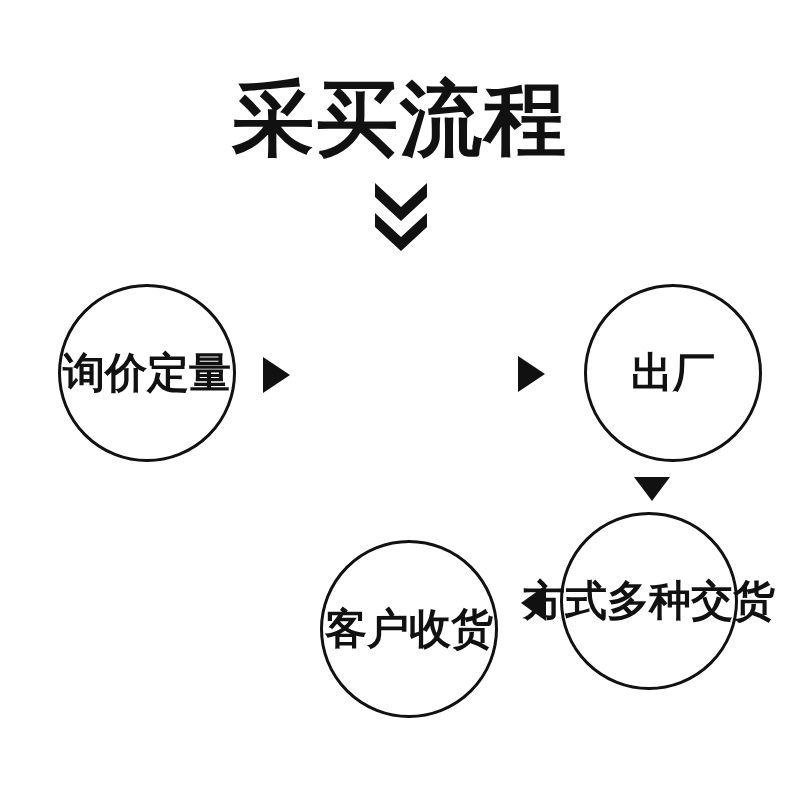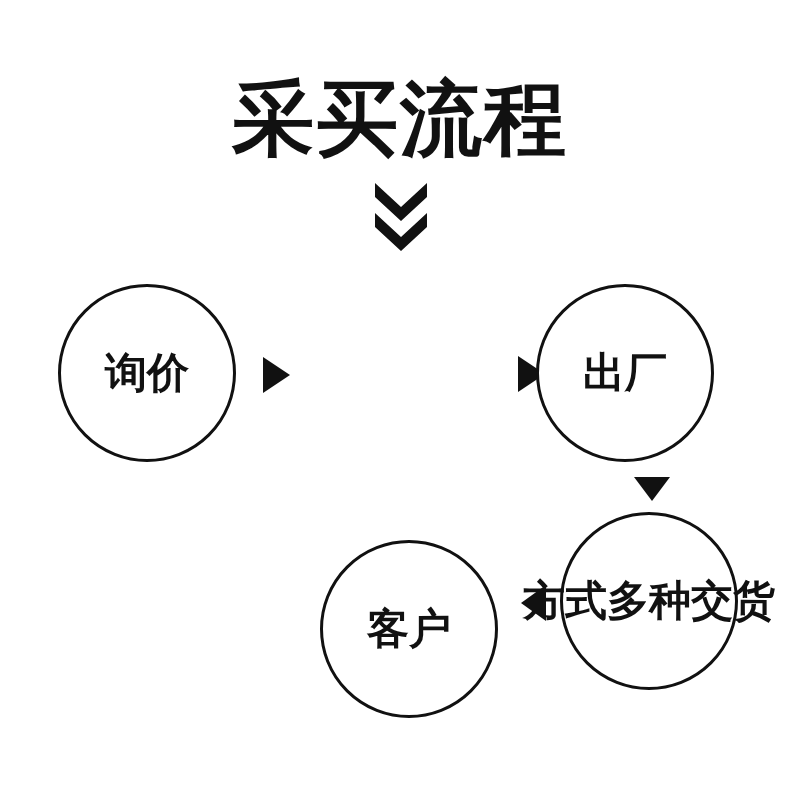--- a/index.html
+++ b/index.html
@@ -53,21 +53,21 @@
   }
   .circle .line {
     font-size: 42px;
     line-height: 1.18;
     font-weight: 900;
     color: var(--ink);
     white-space: nowrap;
   }
   .c1 { left: 58px;  top: 284px; }
   .c2 { left: 321px; top: 284px; }
-  .c3 { left: 536px; top: 284px; }
+  .c3 { left: 584px; top: 284px; }
   .c4 { left: 320px; top: 540px; }
   .c5 { left: 560px; top: 512px; }
 
   .tri { position: absolute; width: 0; height: 0; }
   .tri-right {
     border-top: 18px solid transparent;
     border-bottom: 18px solid transparent;
     border-left: 27px solid var(--ink);
   }
   .tri-right.t1 { left: 263px; top: 357px; }
@@ -92,20 +92,21 @@
 
   <h1 class="page-title">采买流程</h1>
 
   <svg class="chevron" viewBox="0 0 52 70" aria-hidden="true">
     <polygon points="0,0 26,24 52,0 52,14 26,38 0,14" fill="#111111"></polygon>
     <polygon points="0,30 26,54 52,30 52,44 26,68 0,44" fill="#111111"></polygon>
   </svg>
 
   <div class="circle c1">
     <span class="line">询价</span>
+    <span class="line">定量</span>
   </div>
 
   <div class="tri tri-right t1"></div>
 
 
   <div class="tri tri-right t2"></div>
 
   <div class="circle c3">
     <span class="line">出厂</span>
   </div>
@@ -114,15 +115,16 @@
 
   <div class="circle c5">
     <span class="line">方式</span>
     <span class="line">多种交货</span>
   </div>
 
   <div class="tri tri-left"></div>
 
   <div class="circle c4">
     <span class="line">客户</span>
+    <span class="line">收货</span>
   </div>
 
 </div>
 
 </body></html>

